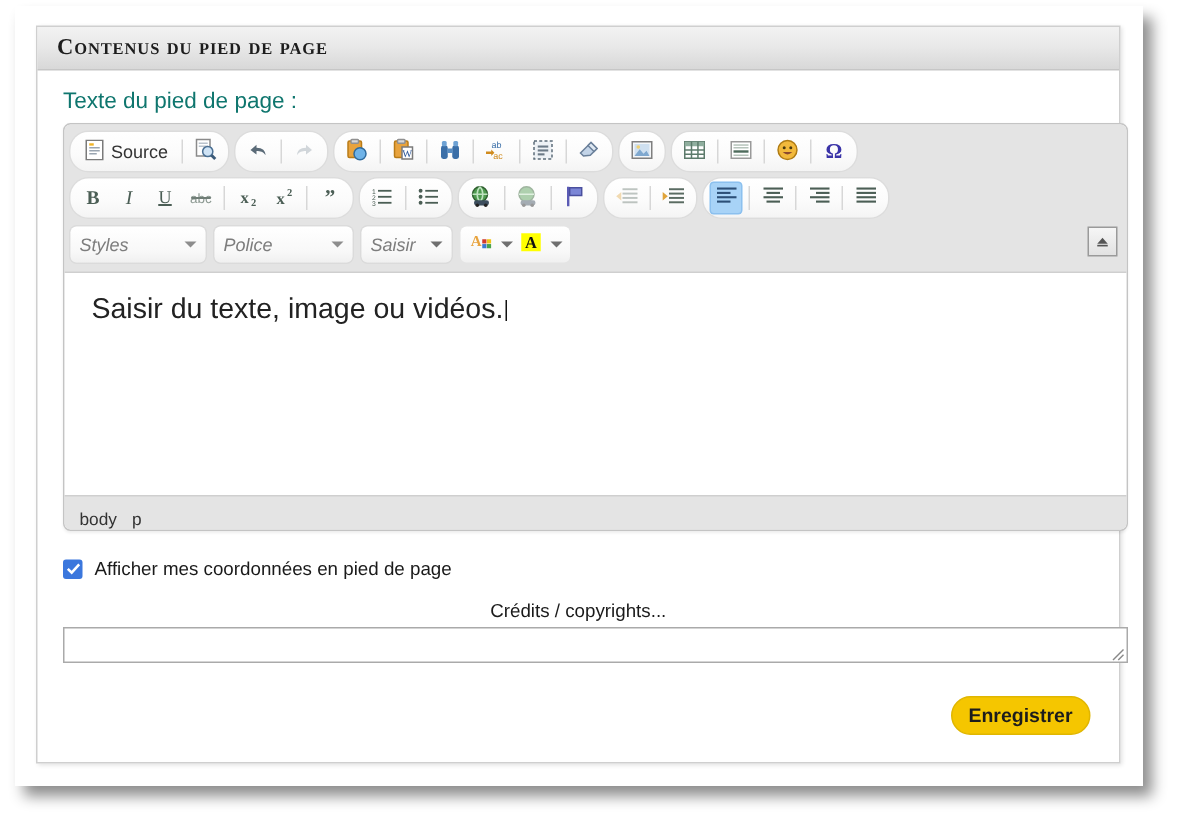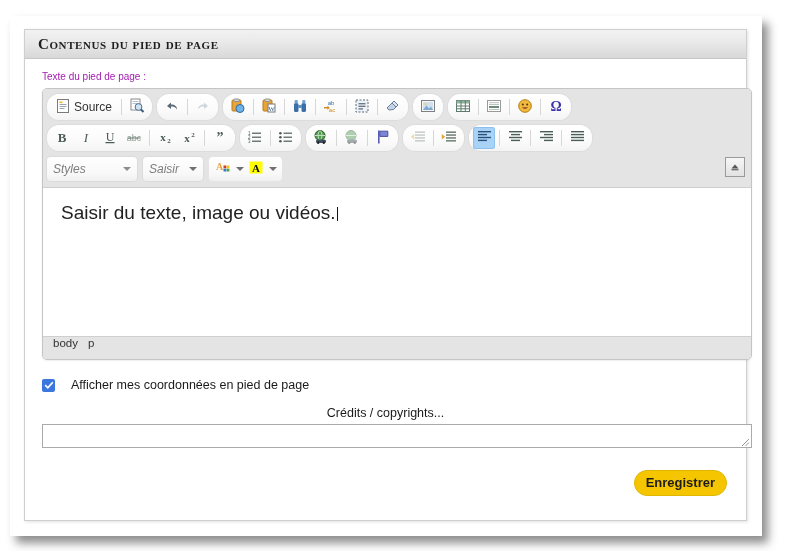--- a/index.html
+++ b/index.html
@@ -13,21 +13,21 @@
     overflow: hidden;
     font-family: "Liberation Sans", sans-serif;
     font-size: 12px;
     color: #222;
   }
 
   
   .page-wrap {
     position: absolute;
     left: 10px;
-    top: 16px;
+    top: 4px;
     width: 752px;
     height: 520px;
     background: #ffffff;
     box-shadow: 6px 7px 9px rgba(0,0,0,0.45);
   }
   .panel {
     position: absolute;
     left: 14px;
     top: 13px;
     width: 723px;
@@ -55,22 +55,22 @@
     font-size: 15px;
     letter-spacing: 0.6px;
     color: #1d1d1d;
   }
 
   .panel-body {
     padding: 12px 17px 0 17px;
   }
 
   .field-label {
-    font-size: 10px;
-    color: #a21caf;
+    font-size: 15px;
+    color: #0f766e;
     margin-bottom: 6px;
     font-family: "Liberation Sans", sans-serif;
   }
 
   
   .ck-shell {
     width: 710px;
     border: 1px solid #c4c4c4;
     border-radius: 5px;
     background: #ffffff;
@@ -212,34 +212,34 @@
     height: 14px;
     background: #111;
     vertical-align: -2px;
     margin-left: 1px;
   }
   .ck-status {
     height: 22px;
     background: #e4e4e4;
     border-top: 1px solid #cfcfcf;
     display: flex;
-    align-items: flex-start;
+    align-items: flex-end;
     padding-left: 10px;
     gap: 10px;
     font-size: 11.5px;
     color: #333;
   }
   .ck-status span { cursor: pointer; }
 
   
   .check-row {
     display: flex;
     align-items: center;
     margin-top: 18px;
-    gap: 16px;
+    gap: 8px;
   }
   .chk {
     width: 13px;
     height: 13px;
     border-radius: 2px;
     background: #3b77dd;
     display: flex;
     align-items: center;
     justify-content: center;
     cursor: pointer;
@@ -645,20 +645,24 @@
           </div>
 
           <div class="ck-row">
 
             <div class="tb-combo" style="width:78px">
               <span class="ctext">Styles</span>
               <span class="caret"></span>
             </div>
 
 
+            <div class="tb-combo" style="width:80px">
+              <span class="ctext">Police</span>
+              <span class="caret"></span>
+            </div>
 
             <div class="tb-combo" style="width:48px">
               <span class="ctext">Saisir</span>
               <span class="caret sm"></span>
             </div>
 
             <div class="color-group">
               <div class="color-btn">
                 <span>
                   <svg width="17" height="15" viewBox="0 0 17 15">

